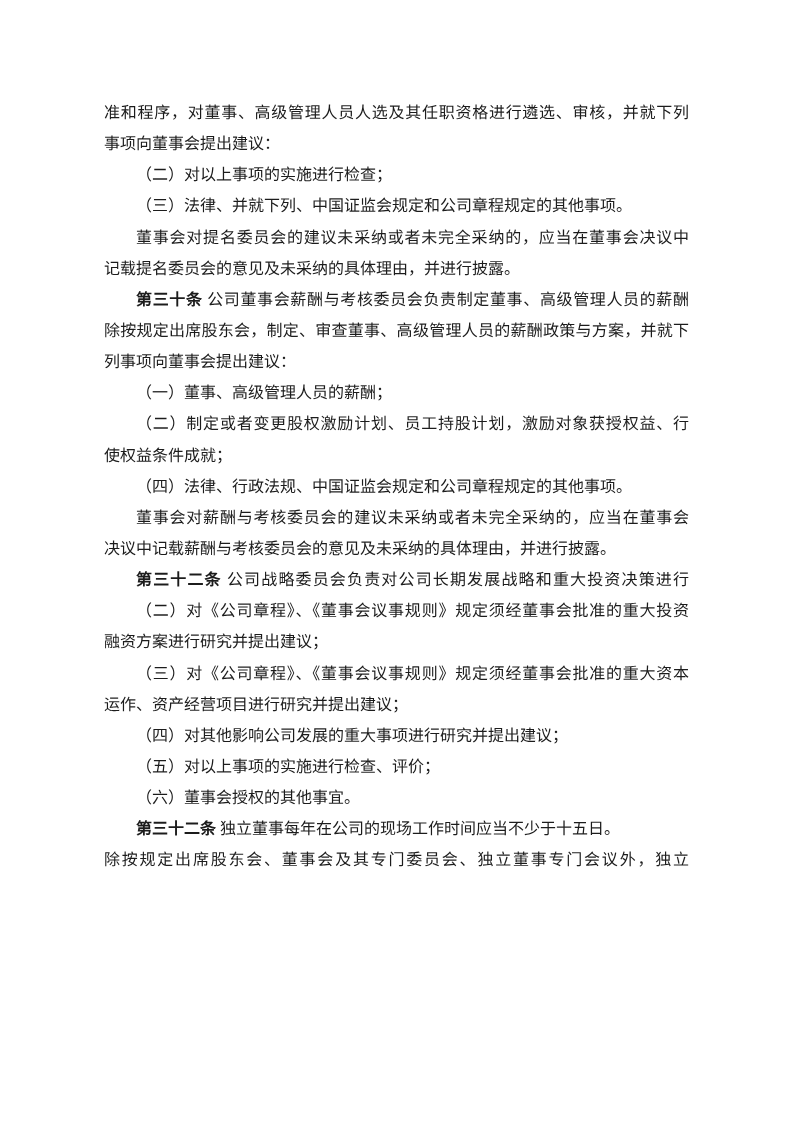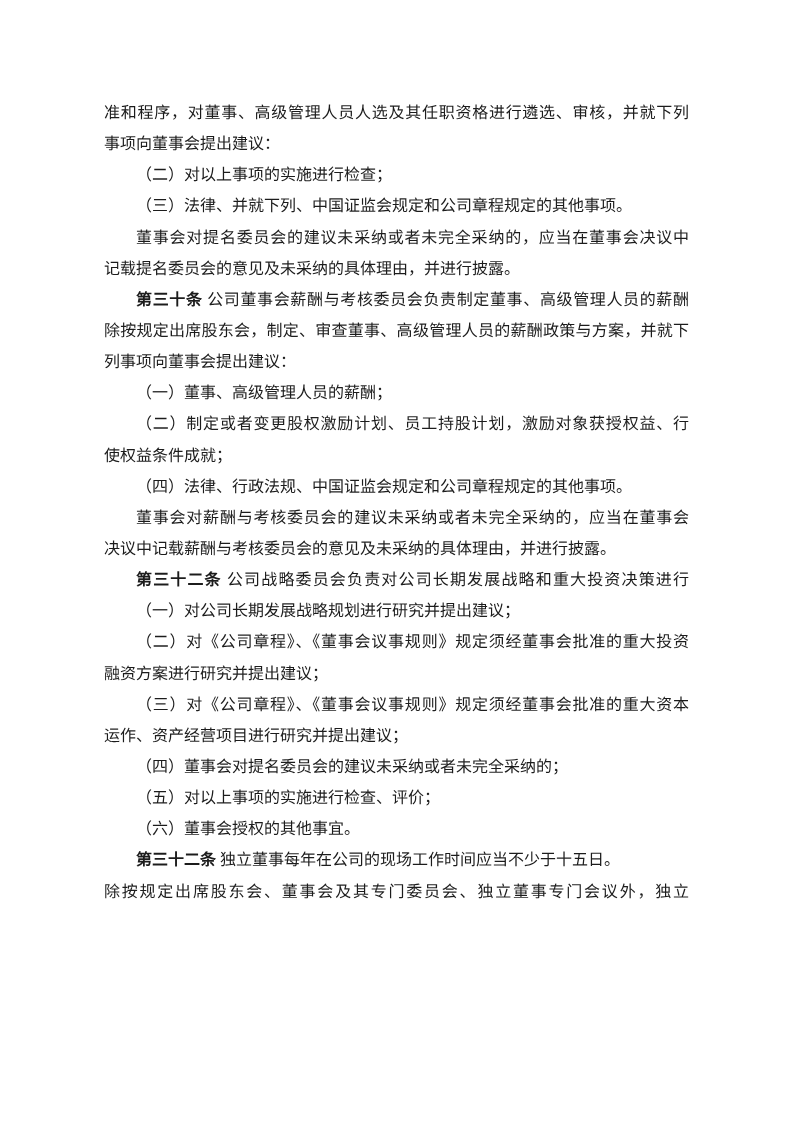--- a/index.html
+++ b/index.html
@@ -54,24 +54,23 @@
       <div class="line ind just"><b>第三十条</b><span> 公司董事会薪酬与考核委员会负责制定董事、高级管理人员的薪酬</span></div>
       <div class="line just"><span>除按规定出席股东会，制定、审查董事、高级管理人员的薪酬政策与方案，并就下</span></div>
       <div class="line"><span>列事项向董事会提出建议：</span></div>
       <div class="line ind"><span>（一）董事、高级管理人员的薪酬；</span></div>
       <div class="line ind just"><span>（二）制定或者变更股权激励计划、员工持股计划，激励对象获授权益、行</span></div>
       <div class="line"><span>使权益条件成就；</span></div>
       <div class="line ind"><span>（四）法律、行政法规、中国证监会规定和公司章程规定的其他事项。</span></div>
       <div class="line ind just"><span>董事会对薪酬与考核委员会的建议未采纳或者未完全采纳的，应当在董事会</span></div>
       <div class="line"><span>决议中记载薪酬与考核委员会的意见及未采纳的具体理由，并进行披露。</span></div>
       <div class="line ind just"><b>第三十二条</b><span> 公司战略委员会负责对公司长期发展战略和重大投资决策进行</span></div>
-      <div class="line ind"><span>（一）对公司长期发展战略规划进行研究并提出建议；</span></div>
       <div class="line ind just"><span>（二）对《公司章程》、《董事会议事规则》规定须经董事会批准的重大投资</span></div>
       <div class="line"><span>融资方案进行研究并提出建议；</span></div>
       <div class="line ind just"><span>（三）对《公司章程》、《董事会议事规则》规定须经董事会批准的重大资本</span></div>
       <div class="line"><span>运作、资产经营项目进行研究并提出建议；</span></div>
-      <div class="line ind"><span>（四）董事会对提名委员会的建议未采纳或者未完全采纳的；</span></div>
+      <div class="line ind"><span>（四）对其他影响公司发展的重大事项进行研究并提出建议；</span></div>
       <div class="line ind"><span>（五）对以上事项的实施进行检查、评价；</span></div>
       <div class="line ind"><span>（六）董事会授权的其他事宜。</span></div>
       <div class="line ind"><b>第三十二条</b><span> 独立董事每年在公司的现场工作时间应当不少于十五日。</span></div>
       <div class="line just"><span>除按规定出席股东会、董事会及其专门委员会、独立董事专门会议外，独立</span></div>
     </div>
 </div>
 
 </body></html>

